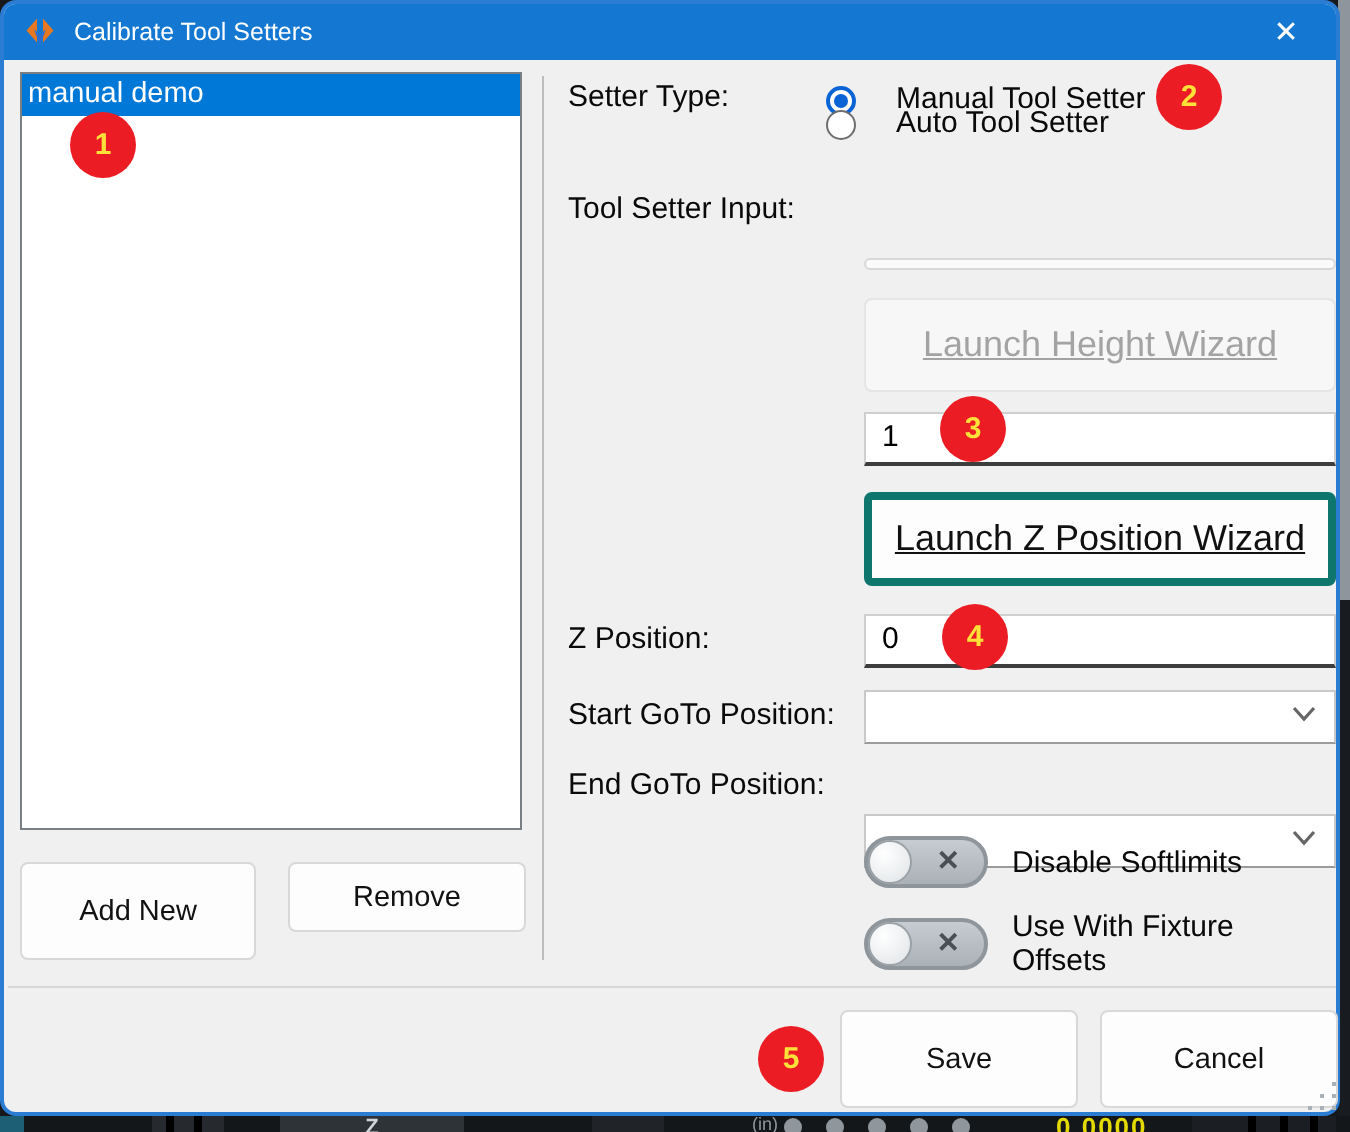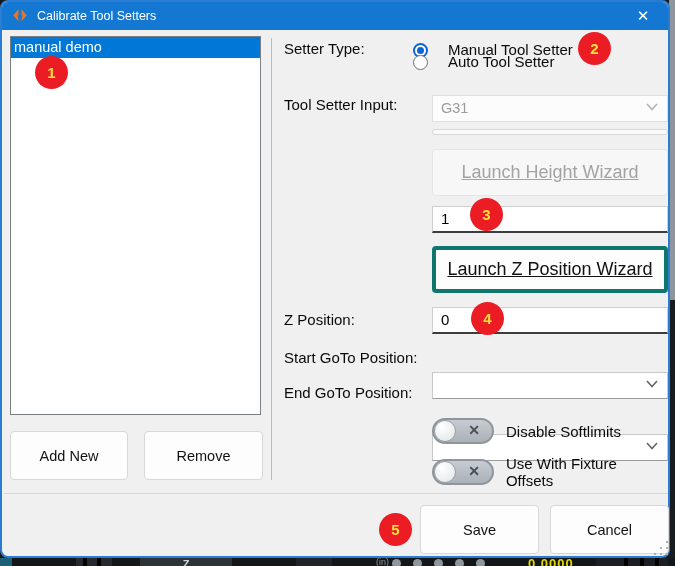--- a/index.html
+++ b/index.html
@@ -33,21 +33,21 @@
   .close-btn { position:absolute; right:8px; top:0; width:34px; height:28px; display:flex;
     align-items:center; justify-content:center; color:#fff; font-size:15px; cursor:pointer; }
 
   
   .listbox { position:absolute; left:8px; top:34px; width:251px; height:379px; background:#fff;
     border:1px solid #7a7f84; overflow:hidden; }
   .list-item { height:21px; line-height:21px; padding-left:3px; font-size:14.5px; color:#fff; background:#0078d7; }
   .btn { position:absolute; background:#fdfdfd; border:1px solid #d8d8d8; border-radius:4px;
     display:flex; align-items:center; justify-content:center; font-size:14.5px; color:#121212; cursor:pointer; }
   .btn-addnew  { left:8px;  top:429px; width:118px; height:49px; }
-  .btn-remove  { left:142px; top:429px; width:119px; height:49px; }
+  .btn-remove  { left:142px; top:429px; width:119px; height:35px; }
   .divider-v { position:absolute; left:269px; top:36px; width:1px; height:442px; background:#bdbdbd; }
   .divider-h { position:absolute; left:2px; top:491px; width:664px; height:1px; background:#d6d6d6; }
 
   
   .flabel { position:absolute; left:282px; font-size:15px; color:#0a0a0a; height:18px; line-height:18px; }
   .ctl { position:absolute; left:430px; width:236px; }
 
   .radio-row { position:absolute; left:411px; display:flex; align-items:flex-end; gap:20px; height:18px; cursor:pointer; }
   .radio { width:15px; height:15px; border-radius:50%; background:#fff; flex:0 0 auto; }
   .radio.sel { border:2px solid #0a64d6; position:relative; }
@@ -149,26 +149,20 @@
 
     <div class="radio-row" style="top:38px">
       <span class="radio sel"></span>
       <span class="radio-label">Manual Tool Setter</span>
     </div>
     <div class="radio-row" style="top:50px">
       <span class="radio unsel"></span>
       <span class="radio-label">Auto Tool Setter</span>
     </div>
 
-    <div class="ctl combo disabled" style="top:93px">
-      <span>G31</span>
-      <svg class="chev" width="12" height="8" viewBox="0 0 12 8">
-        <polyline points="1,1 6,6.5 11,1" fill="none" stroke="#b4b4b4" stroke-width="1.6"></polyline>
-      </svg>
-    </div>
 
     <div class="ctl progressbar" style="top:127px"></div>
 
     <div class="ctl wizbtn disabled" style="top:147px">Launch Height Wizard</div>
 
     <div class="ctl textinput" style="top:204px">1</div>
 
     <div class="ctl wizbtn enabled" style="top:244px">Launch Z Position Wizard</div>
 
     <div class="ctl textinput" style="top:305px">0</div>

